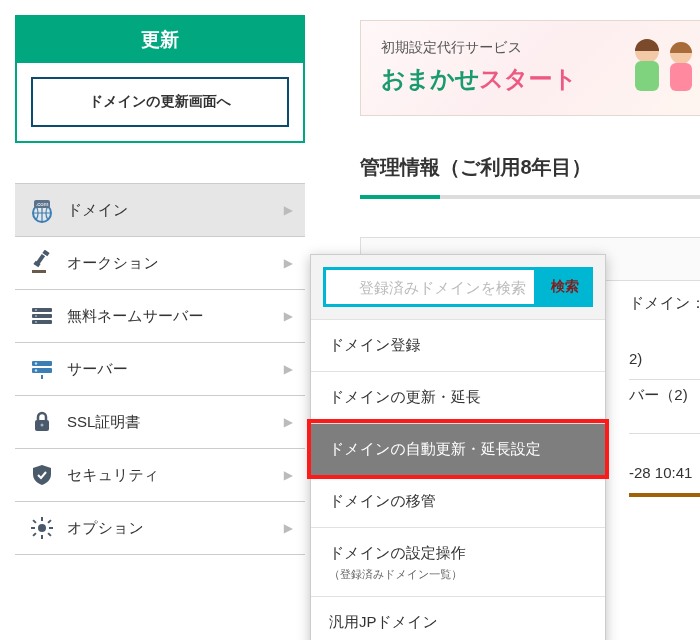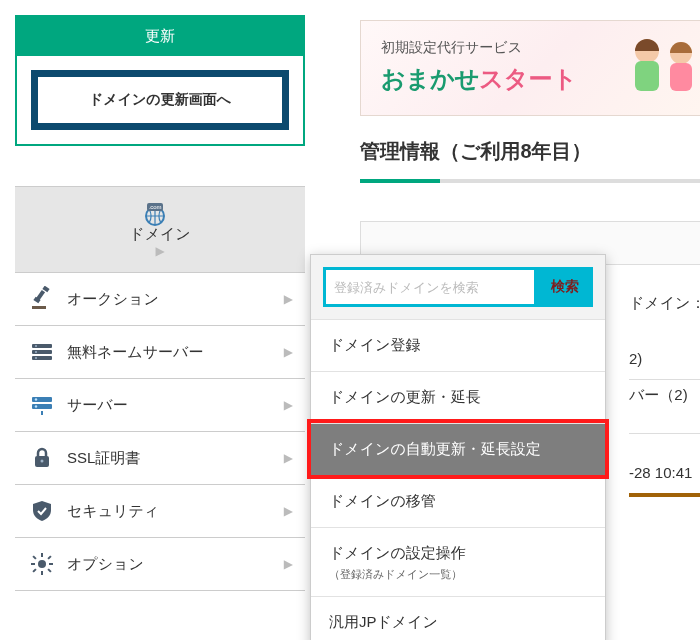--- a/index.html
+++ b/index.html
@@ -1,49 +1,49 @@
 <!DOCTYPE html>
 <html><head>
 <meta charset="utf-8">
 <style>
   * { box-sizing: border-box; margin: 0; padding: 0; }
   body { font-family: "Hiragino Kaku Gothic ProN", "メイリオ", Meiryo, sans-serif; font-size: 14px; color: #333; background: #fff; width: 700px; height: 640px; overflow: hidden; position: relative; }
   .left-col { position: absolute; left: 15px; top: 15px; width: 290px; }
   .right-col { position: absolute; left: 360px; top: 20px; right: 0; }
 
   .renew-box { border: 2px solid #00a77f; background: #fff; }
-  .renew-header { background: #00a77f; color: #fff; text-align: center; font-weight: normal; padding: 10px 0; font-size: 15px; }
+  .renew-header { background: #00a77f; color: #fff; text-align: center; font-weight: bold; padding: 10px 0; font-size: 19px; }
   .renew-body { padding: 14px; }
-  .renew-btn { display: block; width: 100%; border: 7px solid #0c4a6e; background: #fff; color: #333; text-align: center; padding: 14px 0; font-size: 14px; font-weight: bold; cursor: pointer; margin-bottom: 12px; }
+  .renew-btn { display: block; width: 100%; border: 2px solid #0c4a6e; background: #fff; color: #333; text-align: center; padding: 14px 0; font-size: 14px; font-weight: bold; cursor: pointer; margin-bottom: 12px; }
   .renew-btn:last-child { margin-bottom: 0; }
 
   .nav-menu { margin-top: 40px; border-top: 1px solid #ccc; }
   .nav-item { display: flex; align-items: center; padding: 14px 12px; border-bottom: 1px solid #ccc; cursor: pointer; position: relative; background: #fff; }
-  .nav-item.active { background: #e6e6e6; flex-direction: column; }
+  .nav-item.active { background: #e6e6e6; }
   .nav-item .icon { width: 30px; height: 24px; margin-right: 10px; display: flex; align-items: center; justify-content: center; }
   .nav-item .label { flex: 1; font-size: 15px; color: #333; }
   .nav-item .chev { color: #bbb; font-size: 12px; }
 
   .banner { border: 1px solid #e5d8d0; background: linear-gradient(135deg, #fff8f8 0%, #fdeef0 50%, #fff6f0 100%); padding: 18px 20px; position: relative; height: 96px; overflow: hidden; width: 360px; }
   .banner .sub { font-size: 14px; color: #555; }
   .banner .main { font-size: 24px; font-weight: bold; margin-top: 6px; }
   .banner .main .g { color: #1a9b6f; }
   .banner .main .p { color: #ec5a82; }
   .banner .char { position: absolute; right: 10px; top: 10px; width: 90px; height: 76px; }
 
-  .info-head { margin-top: 22px; font-size: 20px; font-weight: bold; padding-bottom: 14px; border-bottom: 4px solid #ddd; position: relative; }
+  .info-head { margin-top: 38px; font-size: 20px; font-weight: bold; padding-bottom: 14px; border-bottom: 4px solid #ddd; position: relative; }
   .info-head::after { content: ""; position: absolute; left: 0; bottom: -4px; width: 80px; height: 4px; background: #00a77f; }
 
   .tabs-area { margin-top: 38px; border: 1px solid #ddd; background: #fafafa; width: 360px; height: 44px; }
 
   
   .flyout { position: absolute; left: 310px; top: 254px; width: 296px; background: #fff; border: 1px solid #ccc; box-shadow: 0 3px 12px rgba(0,0,0,0.25); z-index: 20; }
   .fly-search { padding: 12px; background: #f3f3f3; display: flex; }
   .fly-search .inwrap { flex: 1; border: 3px solid #00b7d3; background: #fff; display: flex; align-items: center; padding: 0 8px; height: 40px; }
-  .fly-search input { border: none; outline: none; width: 100%; font-size: 13px; color: #333; background: transparent; }
+  .fly-search input { border: none; outline: none; width: 100%; font-size: 15px; color: #333; background: transparent; text-align: right; }
   .fly-search input::placeholder { color: #bbb; }
   .fly-search .sbtn { background: #00b7d3; color: #7f1d1d; border: none; padding: 0 14px; height: 40px; font-size: 14px; font-weight: bold; cursor: pointer; }
   .fly-item { padding: 16px 18px; border-top: 1px solid #e2e2e2; font-size: 15px; cursor: pointer; color: #333; background: #fff; }
   .fly-item.sub { font-size: 11px; color: #666; padding-top: 2px; padding-bottom: 14px; border-top: none; }
   .fly-item.hl { background: #7e7e7e; color: #fff; outline: 4px solid #ff1a1a; outline-offset: 0; position: relative; z-index: 2; }
   .fly-item.last { border-bottom: none; color: #333; }
 
   .peek { position: absolute; left: 629px; z-index: 5; font-size: 15px; color: #333; white-space: nowrap; }
 </style>
 </head>

